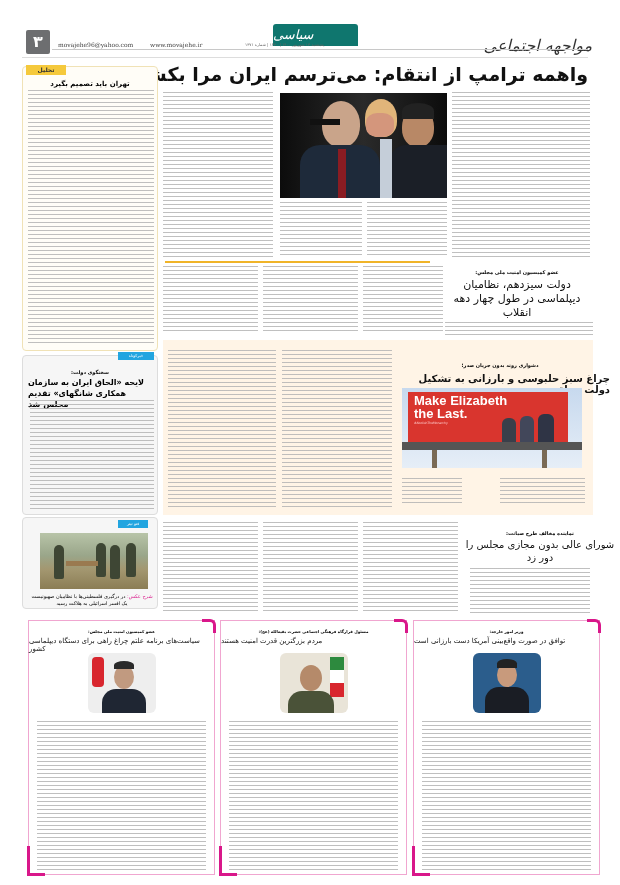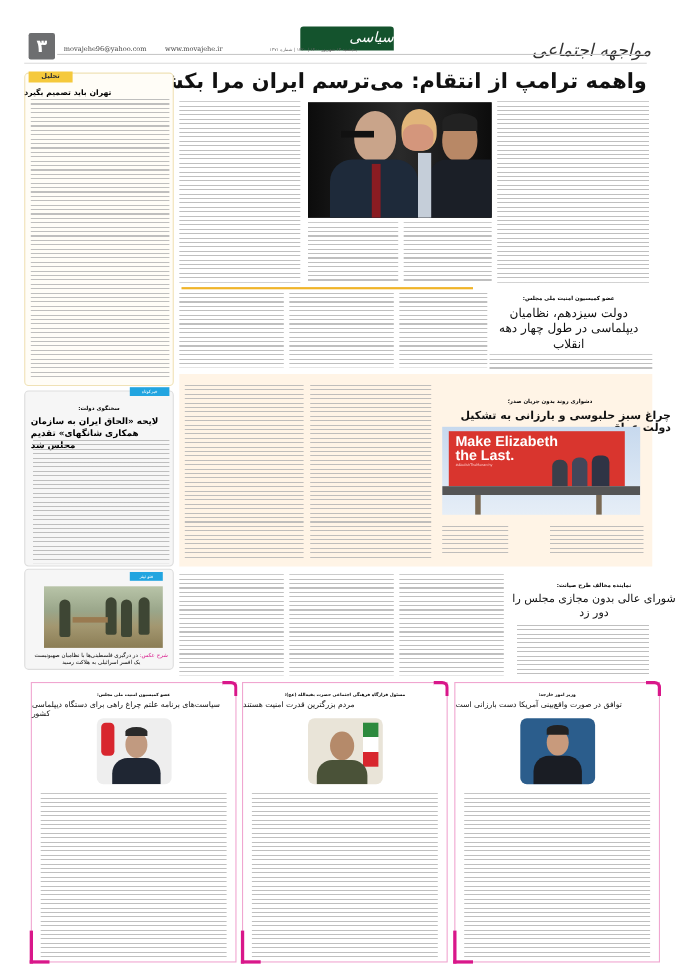--- a/index.html
+++ b/index.html
@@ -1,33 +1,33 @@
 <!DOCTYPE html>
 <html><head>
 <meta charset="utf-8">
 <style>
   * { box-sizing: border-box; margin: 0; padding: 0; }
   body { width: 620px; height: 885px; background: #fff; font-family: "DejaVu Sans", sans-serif; position: relative; overflow: hidden; direction: rtl; }
   .abs { position: absolute; }
   .filler { background-image: repeating-linear-gradient(to bottom, #b4b4b4 0px, #b4b4b4 1px, transparent 1px, transparent 4px); opacity: .85; }
   
   #logo { right: 28px; top: 36px; font-family: "DejaVu Serif", serif; font-size: 16px; font-style: italic; color: #333; }
-  #section-tab { left: 273px; top: 24px; width: 85px; height: 22px; background: #14532d; color: #fff; text-align: right; font-size: 13px; font-family: Liberation Mono, monospace; font-style: italic; border-radius: 3px 3px 0 0; line-height: 22px; }
+  #section-tab { left: 273px; top: 24px; width: 85px; height: 22px; background: #0f766e; color: #fff; text-align: left; font-size: 13px; font-family: Liberation Serif, serif; font-style: italic; border-radius: 3px 3px 0 0; line-height: 22px; }
   #page-num { left: 26px; top: 30px; width: 24px; height: 24px; background: #6d6e70; color: #fff; text-align: center; line-height: 24px; font-weight: bold; font-size: 16px; border-radius: 2px; }
   #header-rule { left: 52px; right: 32px; top: 49px; height: 1px; background: #c8c8c8; }
   #email { left: 58px; top: 41px; font-size: 6px; color: #444; direction: ltr; font-family: "DejaVu Serif", serif; }
   #website { left: 150px; top: 41px; font-size: 6px; color: #444; direction: ltr; font-family: "DejaVu Serif", serif; }
   #issue { left: 245px; top: 42px; font-size: 4px; color: #666; }
   #header-rule2 { left: 22px; right: 32px; top: 57px; height: 1px; background: #ddd; }
   
   #main-headline { right: 32px; top: 63px; font-size: 19px; font-weight: bold; color: #111; }
   
   #analysis-box { left: 22px; top: 66px; width: 136px; height: 285px; border: 1px solid #f0e2b6; border-radius: 4px; background: #fffdf7; }
   #analysis-tag { left: 26px; top: 65px; width: 40px; height: 10px; background: #f5c93c; font-size: 6px; font-weight: bold; text-align: center; line-height: 10px; color: #333; }
-  #analysis-title { left: 22px; width: 136px; top: 80px; text-align: left; font-size: 7px; font-weight: bold; }
+  #analysis-title { left: 22px; width: 136px; top: 80px; text-align: center; font-size: 7px; font-weight: bold; }
   #analysis-body { left: 28px; top: 90px; width: 126px; height: 255px; }
   
   #spok-box { left: 22px; top: 355px; width: 136px; height: 160px; border: 1px solid #ddd; border-radius: 4px; background: #f6f6f6; }
   #spok-tag { left: 118px; top: 352px; width: 36px; height: 8px; background: #22a5e0; font-size: 4px; color: #fff; text-align: center; line-height: 8px; }
   #spok-kicker { left: 22px; width: 136px; top: 369px; text-align: center; font-size: 5px; font-weight: bold; }
   #spok-title { left: 28px; width: 124px; top: 377px; text-align: left; font-size: 8px; font-weight: bold; line-height: 11px; }
   #spok-body { left: 30px; top: 400px; width: 124px; height: 112px; }
   
   #photo-box { left: 22px; top: 517px; width: 136px; height: 92px; border: 1px solid #ddd; border-radius: 4px; background: #f6f6f6; }
   #photo-tag { left: 118px; top: 520px; width: 30px; height: 8px; background: #22a5e0; font-size: 4px; color: #fff; text-align: center; line-height: 8px; }

